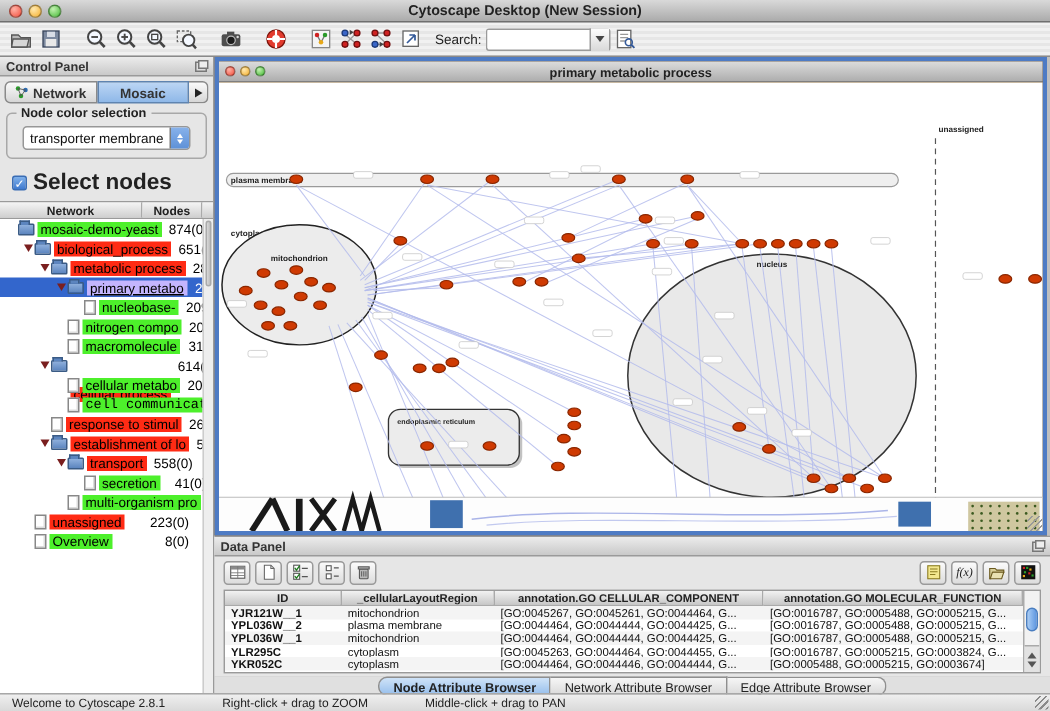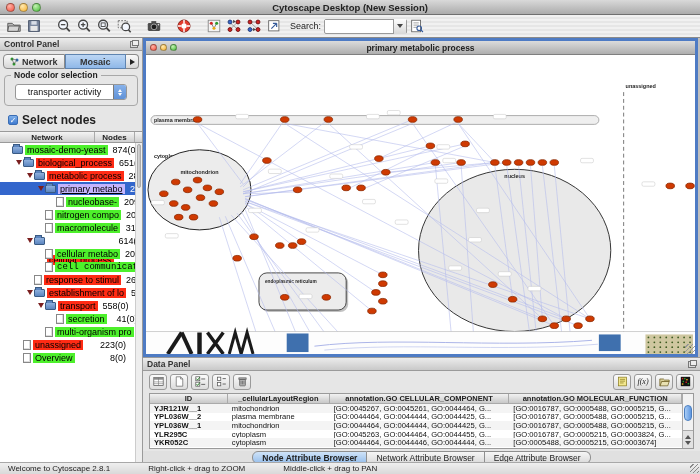--- a/index.html
+++ b/index.html
@@ -52,21 +52,21 @@
   .mac-combo { display:flex; align-items:center; height:16px; border:1px solid #979797; border-radius:3px; background:#fff; overflow:hidden; margin:2px 6px 0 6px; }
   .mac-combo .val { flex:1; text-align:center; font-size:9px; color:#111; }
   .mac-stepper { width:13px; height:16px; background:linear-gradient(#8ab4ec,#5c8fd6); border-left:1px solid #7a7a7a;
                  display:flex; flex-direction:column; align-items:center; justify-content:center; gap:1px; }
   .st-up { width:0;height:0;border-left:2.5px solid transparent;border-right:2.5px solid transparent;border-bottom:3.5px solid #fff; }
   .st-dn { width:0;height:0;border-left:2.5px solid transparent;border-right:2.5px solid transparent;border-top:3.5px solid #fff; }
 
   .checkbox-row { display:flex; align-items:center; gap:4px; margin:5px 0 4px 8px; }
   .checkbox { width:10px; height:10px; border-radius:2px; border:1px solid #3a6db4; background:linear-gradient(#7fb0ea,#3f7ad0);
               color:#fff; font-size:8px; line-height:9px; text-align:center; }
-  .checkbox-label { font-size:12px; font-weight:bold; color:#222; }
+  .checkbox-label { font-size:15px; font-weight:bold; color:#222; }
 
   .tree-wrap { flex:1; display:flex; flex-direction:column; border-top:1px solid #9a9a9a; background:#fff; min-height:0; position:relative; }
   .tree-header { display:flex; height:11px; flex:0 0 auto; border-bottom:1px solid #9a9a9a; font-size:8px; font-weight:bold; color:#222; }
   .th-cell { background:linear-gradient(#f4f4f4,#cfcfcf); border-right:1px solid #aaa; display:flex; align-items:center; justify-content:center; }
   .th-net { flex:1; } .th-nodes { width:40px; } .th-sb { width:7px; border-right:none; }
   .tree-rows { flex:1; overflow:hidden; padding-right:7px; }
   .tree-sb { position:absolute; right:0; top:11px; bottom:0; width:7px; background:#eee; border-left:1px solid #ccc; }
   .tree-sb .thumb { margin:1px; height:44px; background:linear-gradient(90deg,#d8d8d8,#bdbdbd); border:1px solid #aaa; border-radius:3px; }
   .trow { height:13px; display:flex; align-items:center; font-size:9px; white-space:nowrap; }
   .trow.sel { background:#3366cc; }
@@ -282,21 +282,21 @@
           <span>Mosaic</span>
         </div>
         <div class="cp-overflow">
             <span class="tri-right"></span>
           </div>
       </div>
 
       <div class="groupbox">
         <span class="legend">Node color selection</span>
         <div class="mac-combo">
-          <span class="val">transporter activity</span>
+          <span class="val">transporter membrane</span>
           <span class="mac-stepper">
               <span class="st-up"></span>
               <span class="st-dn"></span>
             </span>
         </div>
       </div>
       <div class="checkbox-row">
         <span class="checkbox">✓</span>
         <span class="checkbox-label">Select nodes</span>
       </div>

